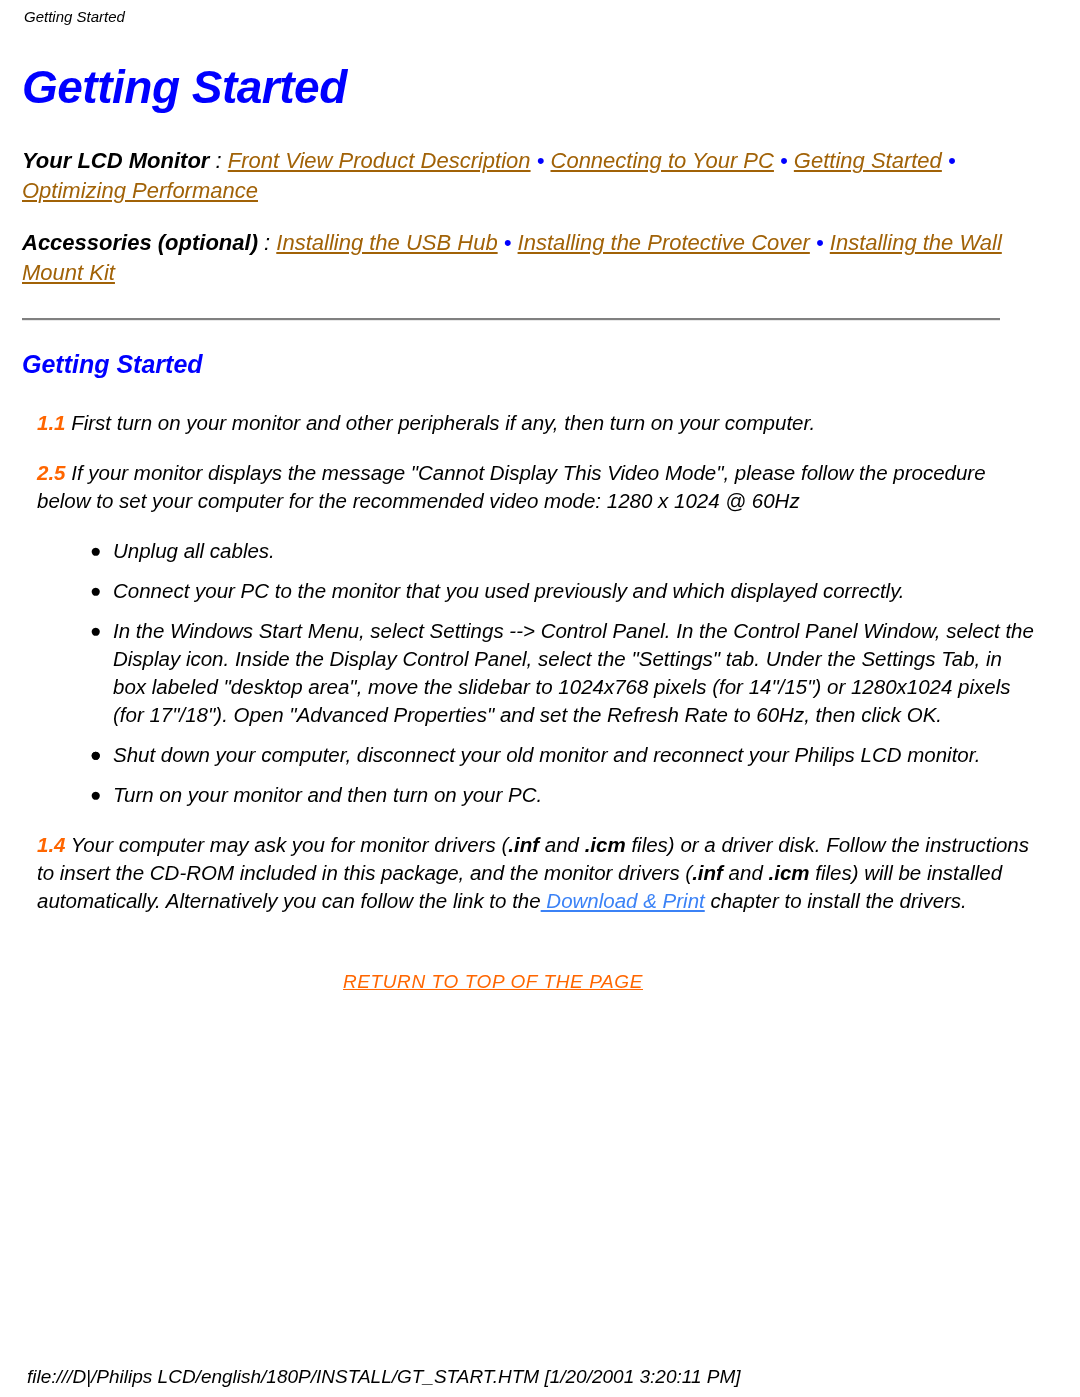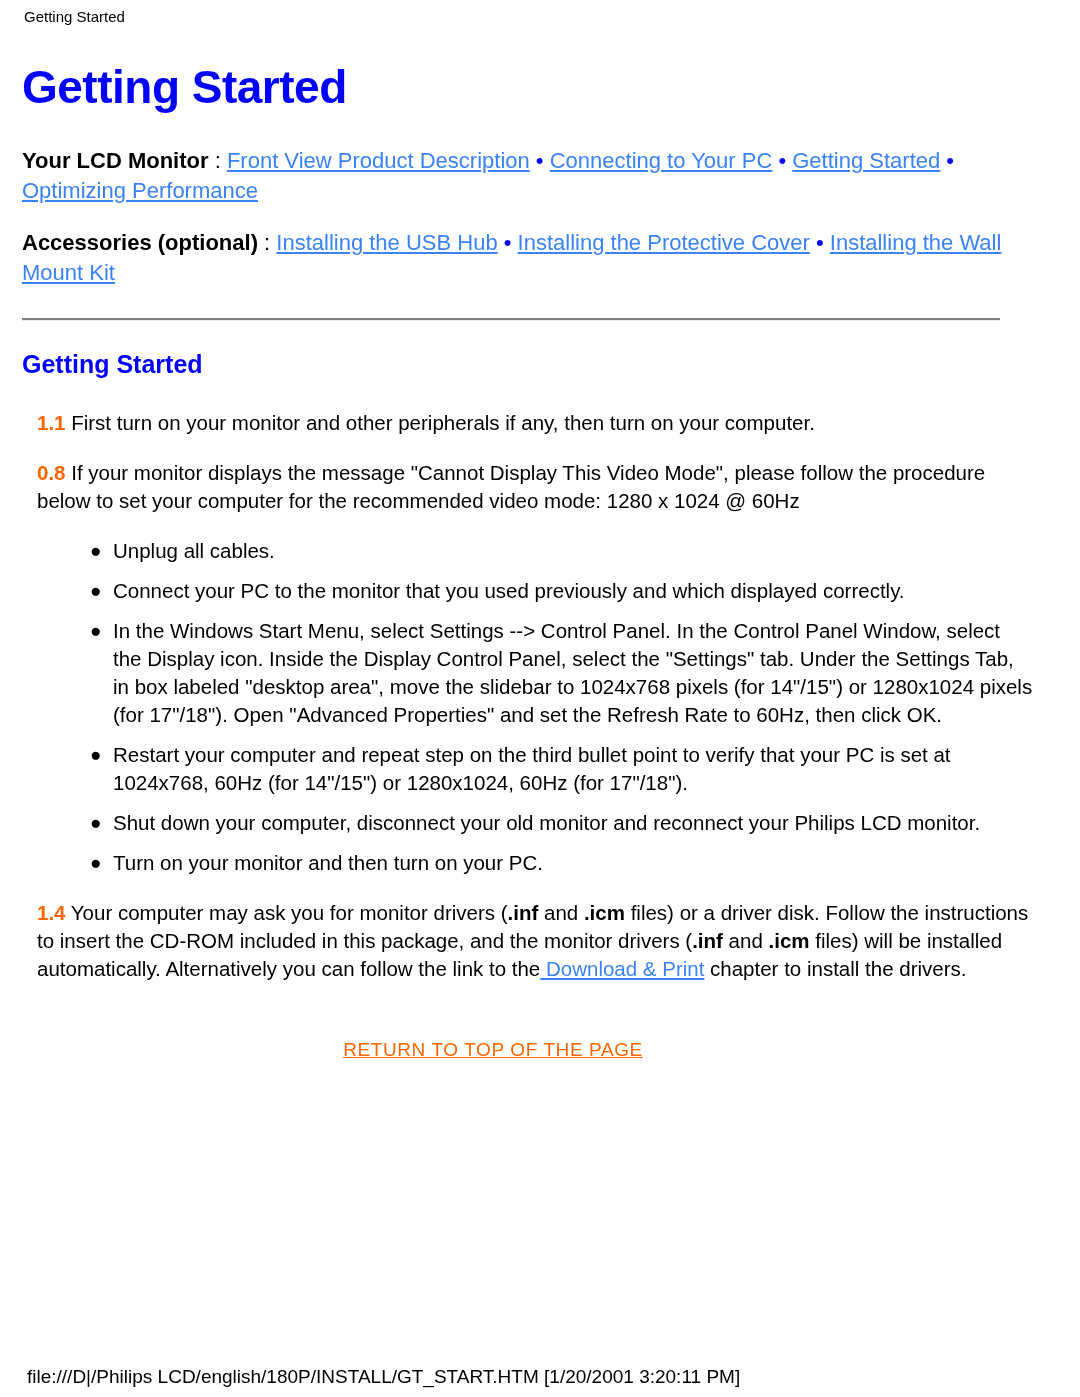--- a/index.html
+++ b/index.html
@@ -14,20 +14,21 @@
     position: relative;
     font-family: "Liberation Sans", sans-serif;
     color: #000000;
     overflow: hidden;
   }
   .page {
     position: relative;
     width: 1080px;
     height: 1045px;
     box-sizing: border-box;
+    font-style: italic;
   }
 
   
   .run-head {
     position: absolute;
     left: 24px;
     top: 8px;
     font-size: 15px;
     line-height: 18px;
     color: #000;
@@ -58,21 +59,21 @@
     color: #000;
   }
   .navline .lead {
     font-weight: bold;
     color: #000000;
   }
   .navline .colon {
     color: #000000;
   }
   a.nav {
-    color: #3b82f6;
+    color: #a16207;
     text-decoration: underline;
   }
   .sep {
     color: #0000ff;
     text-decoration: none;
   }
 
   hr.rule {
     border: 0;
     border-top: 2px solid #808080;
@@ -174,28 +175,28 @@
     <hr class="rule">
 
     <h2 class="subtitle">Getting Started</h2>
 
     <p class="step">
       <span class="num">1.1</span><span> First turn on your monitor and other peripherals if any, then turn on your computer.</span>
     </p>
 
 
     <p class="step">
-      <span class="num">0.8</span><span> If your monitor displays the message "Cannot Display This Video Mode", please follow the procedure below to set your computer for the recommended video mode: 1280 x 1024 @ 60Hz</span>
+      <span class="num">2.5</span><span> If your monitor displays the message "Cannot Display This Video Mode", please follow the procedure below to set your computer for the recommended video mode: 1280 x 1024 @ 60Hz</span>
     </p>
 
     <ul class="bullets">
       <li><span class="dot">●</span><span>Unplug all cables.</span></li>
       <li><span class="dot">●</span><span>Connect your PC to the monitor that you used previously and which displayed correctly.</span></li>
       <li><span class="dot">●</span><span>In the Windows Start Menu, select Settings --&gt; Control Panel. In the Control Panel Window, select the Display icon. Inside the Display Control Panel, select the "Settings" tab. Under the Settings Tab, in box labeled "desktop area", move the slidebar to 1024x768 pixels (for 14"/15") or 1280x1024 pixels (for 17"/18"). Open "Advanced Properties" and set the Refresh Rate to 60Hz, then click OK.</span></li>
-      <li><span class="dot">●</span><span>Restart your computer and repeat step on the third bullet point to verify that your PC is set at 1024x768, 60Hz (for 14"/15") or 1280x1024, 60Hz (for 17"/18").</span></li>
+      <li><span class="dot">●</span></li>
       <li><span class="dot">●</span><span>Shut down your computer, disconnect your old monitor and reconnect your Philips LCD monitor.</span></li>
       <li><span class="dot">●</span><span>Turn on your monitor and then turn on your PC.</span></li>
     </ul>
 
     <p class="step">
       <span class="num">1.4</span><span> Your computer may ask you for monitor drivers (</span><span class="b">.inf</span><span> and </span><span class="b">.icm</span><span> files) or a driver disk. Follow the instructions to insert the CD-ROM included in this package, and the monitor drivers (</span><span class="b">.inf</span><span> and </span><span class="b">.icm</span><span> files) will be installed automatically. Alternatively you can follow the link to the</span><a class="inline" href="#"> Download &amp; Print</a><span> chapter to install the drivers.</span>
     </p>
 
     <div class="ret-wrap">
       <a class="return-top" href="#">RETURN TO TOP OF THE PAGE</a>

